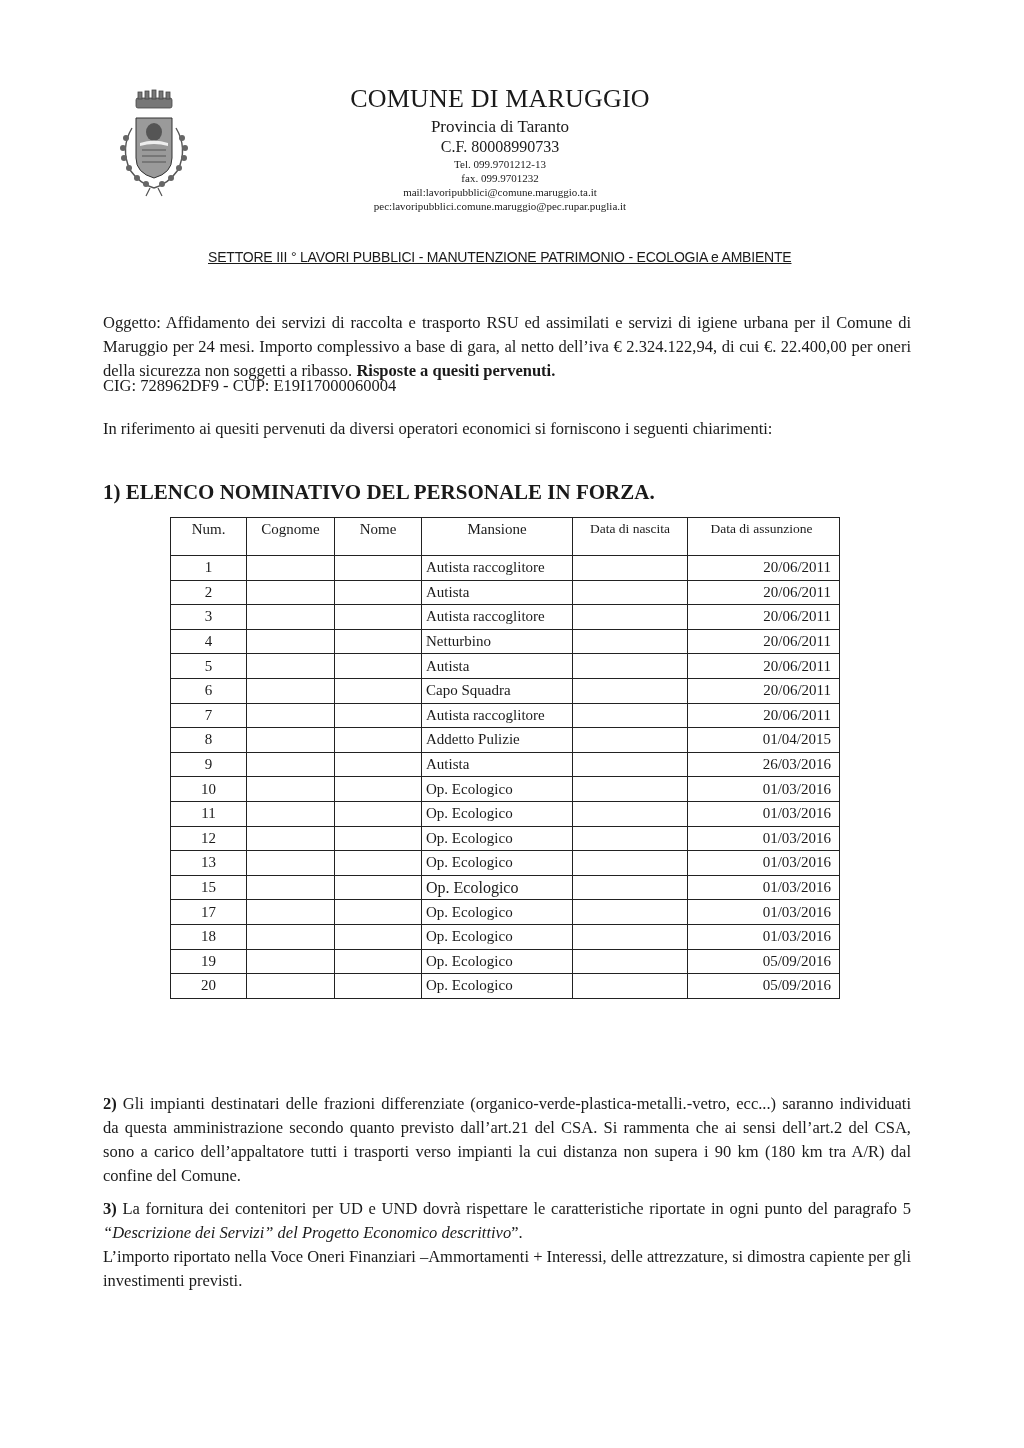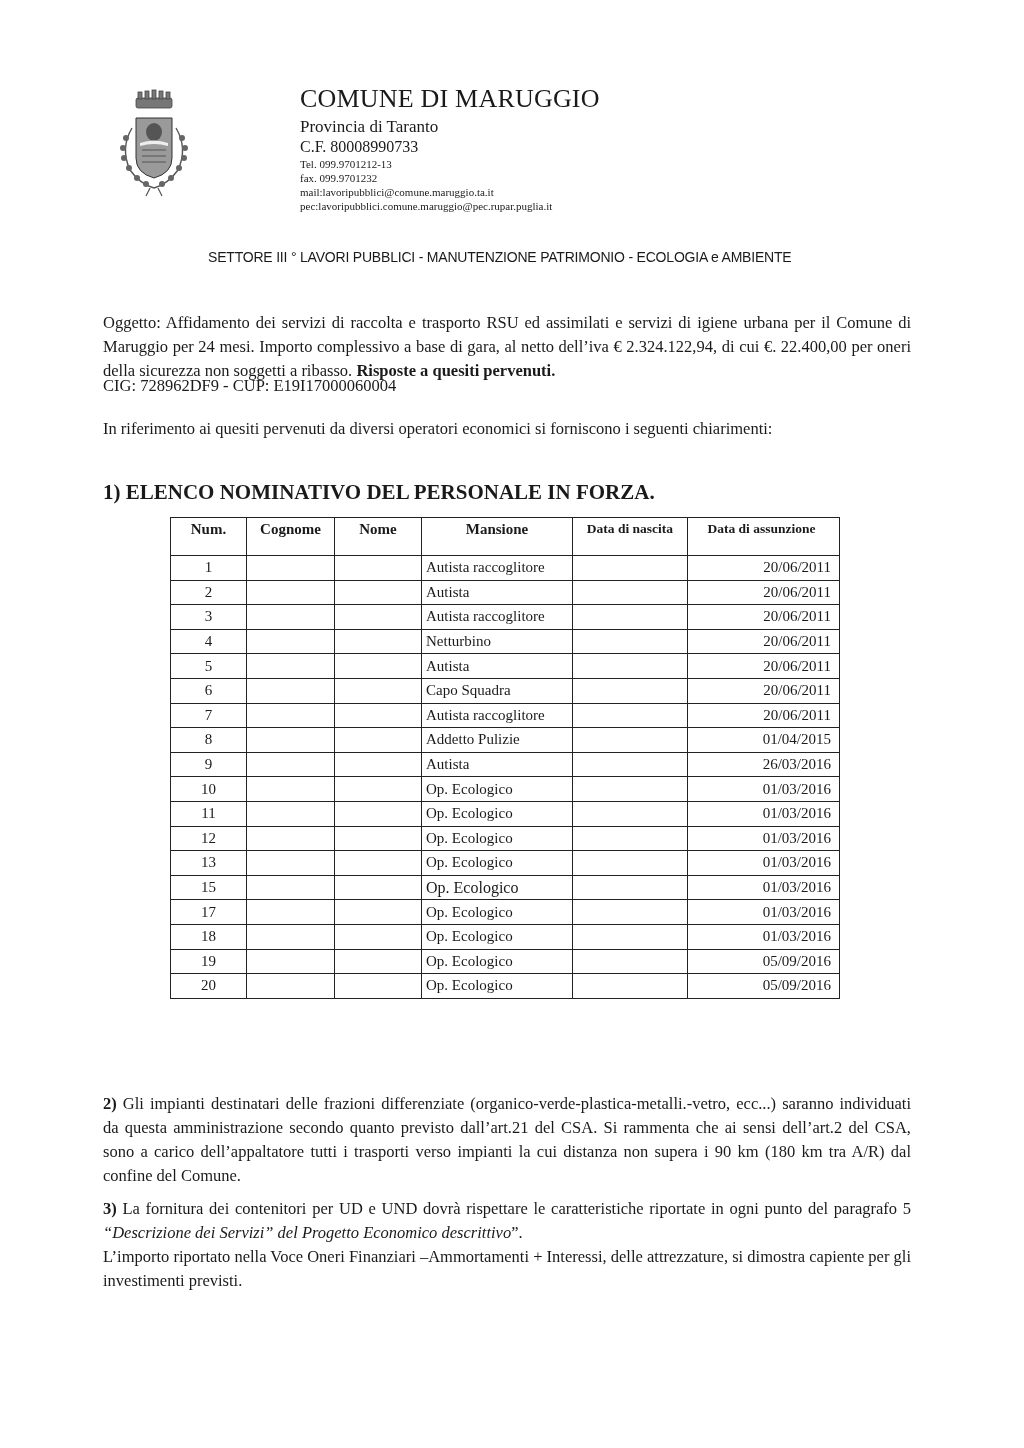--- a/index.html
+++ b/index.html
@@ -2,42 +2,42 @@
 <html><head>
 <meta charset="utf-8">
 <style>
   html, body { margin: 0; padding: 0; }
   body {
     width: 1024px; height: 1448px; background: #ffffff; position: relative;
     font-family: "Liberation Serif", "DejaVu Serif", serif; color: #1a1a1a; overflow: hidden;
   }
   .abs { position: absolute; }
   .crest { left: 104px; top: 88px; width: 100px; height: 112px; }
-  .header-block { left: 300px; top: 86px; width: 400px; line-height: 1; }
+  .header-block { left: 300px; top: 86px; width: 400px; text-align: center; line-height: 1; }
   .h-title { font-size: 26px; letter-spacing: 0.2px; margin-bottom: 6px; }
   .h-prov { font-size: 17px; margin-bottom: 4px; }
   .h-cf { font-size: 16px; margin-bottom: 4px; }
   .h-small { font-size: 11px; margin-bottom: 3px; }
-  .sector { left: 208px; top: 249px; font-family: "Liberation Sans", "DejaVu Sans", sans-serif; font-size: 14px; letter-spacing: -0.2px; }
+  .sector { left: 208px; top: 249px; font-family: "Liberation Sans", "DejaVu Sans", sans-serif; font-size: 14px; text-decoration: underline; letter-spacing: -0.2px; }
   .para { left: 103px; width: 808px; font-size: 16.5px; line-height: 24px; text-align: justify; }
   .oggetto { top: 311px; }
   .cig { top: 374px; }
   .intro { top: 416px; }
   .section1 { left: 103px; top: 480px; font-size: 21px; font-weight: bold; }
   .s-num { font-weight: bold; }
   .p2 { top: 1092px; }
   .p3 { top: 1197px; }
   table.staff {
     position: absolute; left: 170px; top: 517px; border-collapse: collapse;
     font-size: 15px;
   }
   table.staff td, table.staff th {
     border: 1.3px solid #222; padding: 0 4px; height: 23.6px; font-weight: normal; vertical-align: middle;
   }
-  table.staff th { height: 34px; vertical-align: top; padding-top: 3px; font-size: 15px; text-align: center; font-weight: bold; }
+  table.staff th { height: 34px; vertical-align: top; padding-top: 3px; font-size: 15px; text-align: center; }
   table.staff th.small { font-size: 13.5px; }
   .c-num { width: 67px; text-align: center; }
   .c-cog { width: 79px; }
   .c-nom { width: 78px; }
   .c-man { width: 142px; text-align: left; }
   .c-nas { width: 106px; }
   .c-ass { width: 139px; text-align: right; padding-right: 8px !important; }
   th.c-ass { text-align: center; }
   em.it { font-style: italic; }
 </style>

